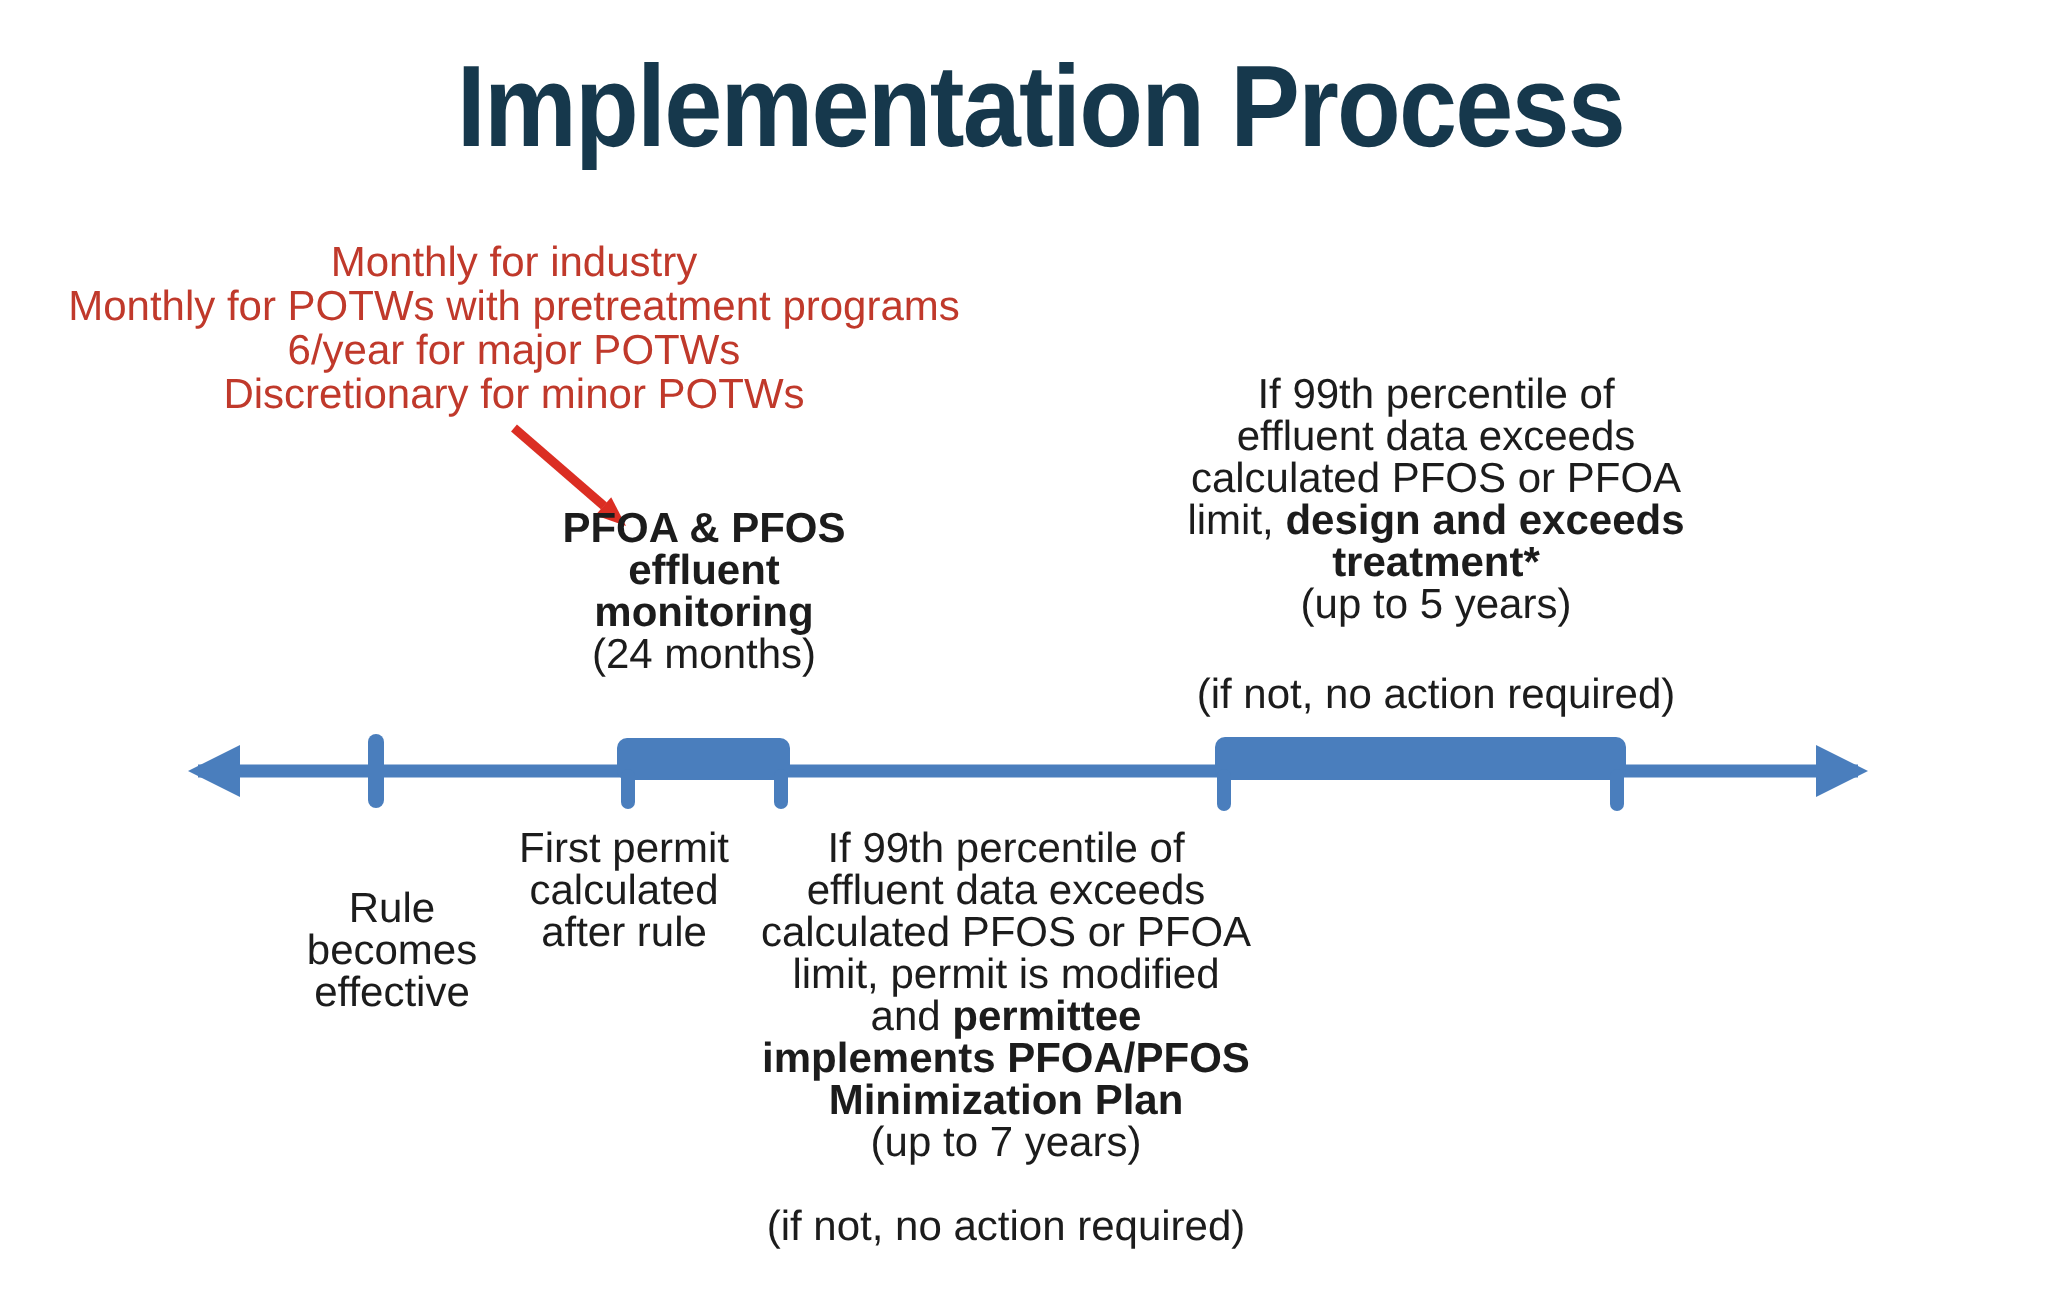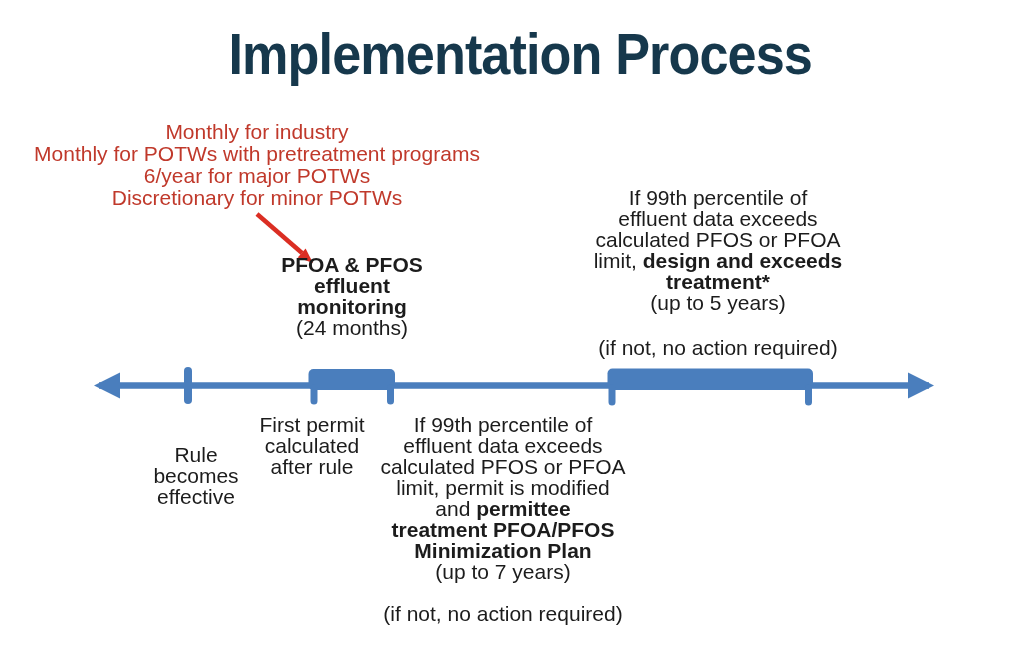--- a/index.html
+++ b/index.html
@@ -72,19 +72,19 @@
 
   <div class="note" style="left:242px;top:414px;width:140px;">First permit
 calculated
 after rule</div>
 
   <div class="note" style="left:378px;top:414px;width:250px;"><span>If 99th percentile of
 effluent data exceeds
 calculated PFOS or PFOA
 limit, permit is modified
 and </span><b>permittee
-treatment PFOA/PFOS
+implements PFOA/PFOS
 Minimization Plan</b><span>
 (up to 7 years)</span></div>
   <div class="note" style="left:373px;top:603px;width:260px;">(if not, no action required)</div>
 
 
 </div>
 
 </body></html>

